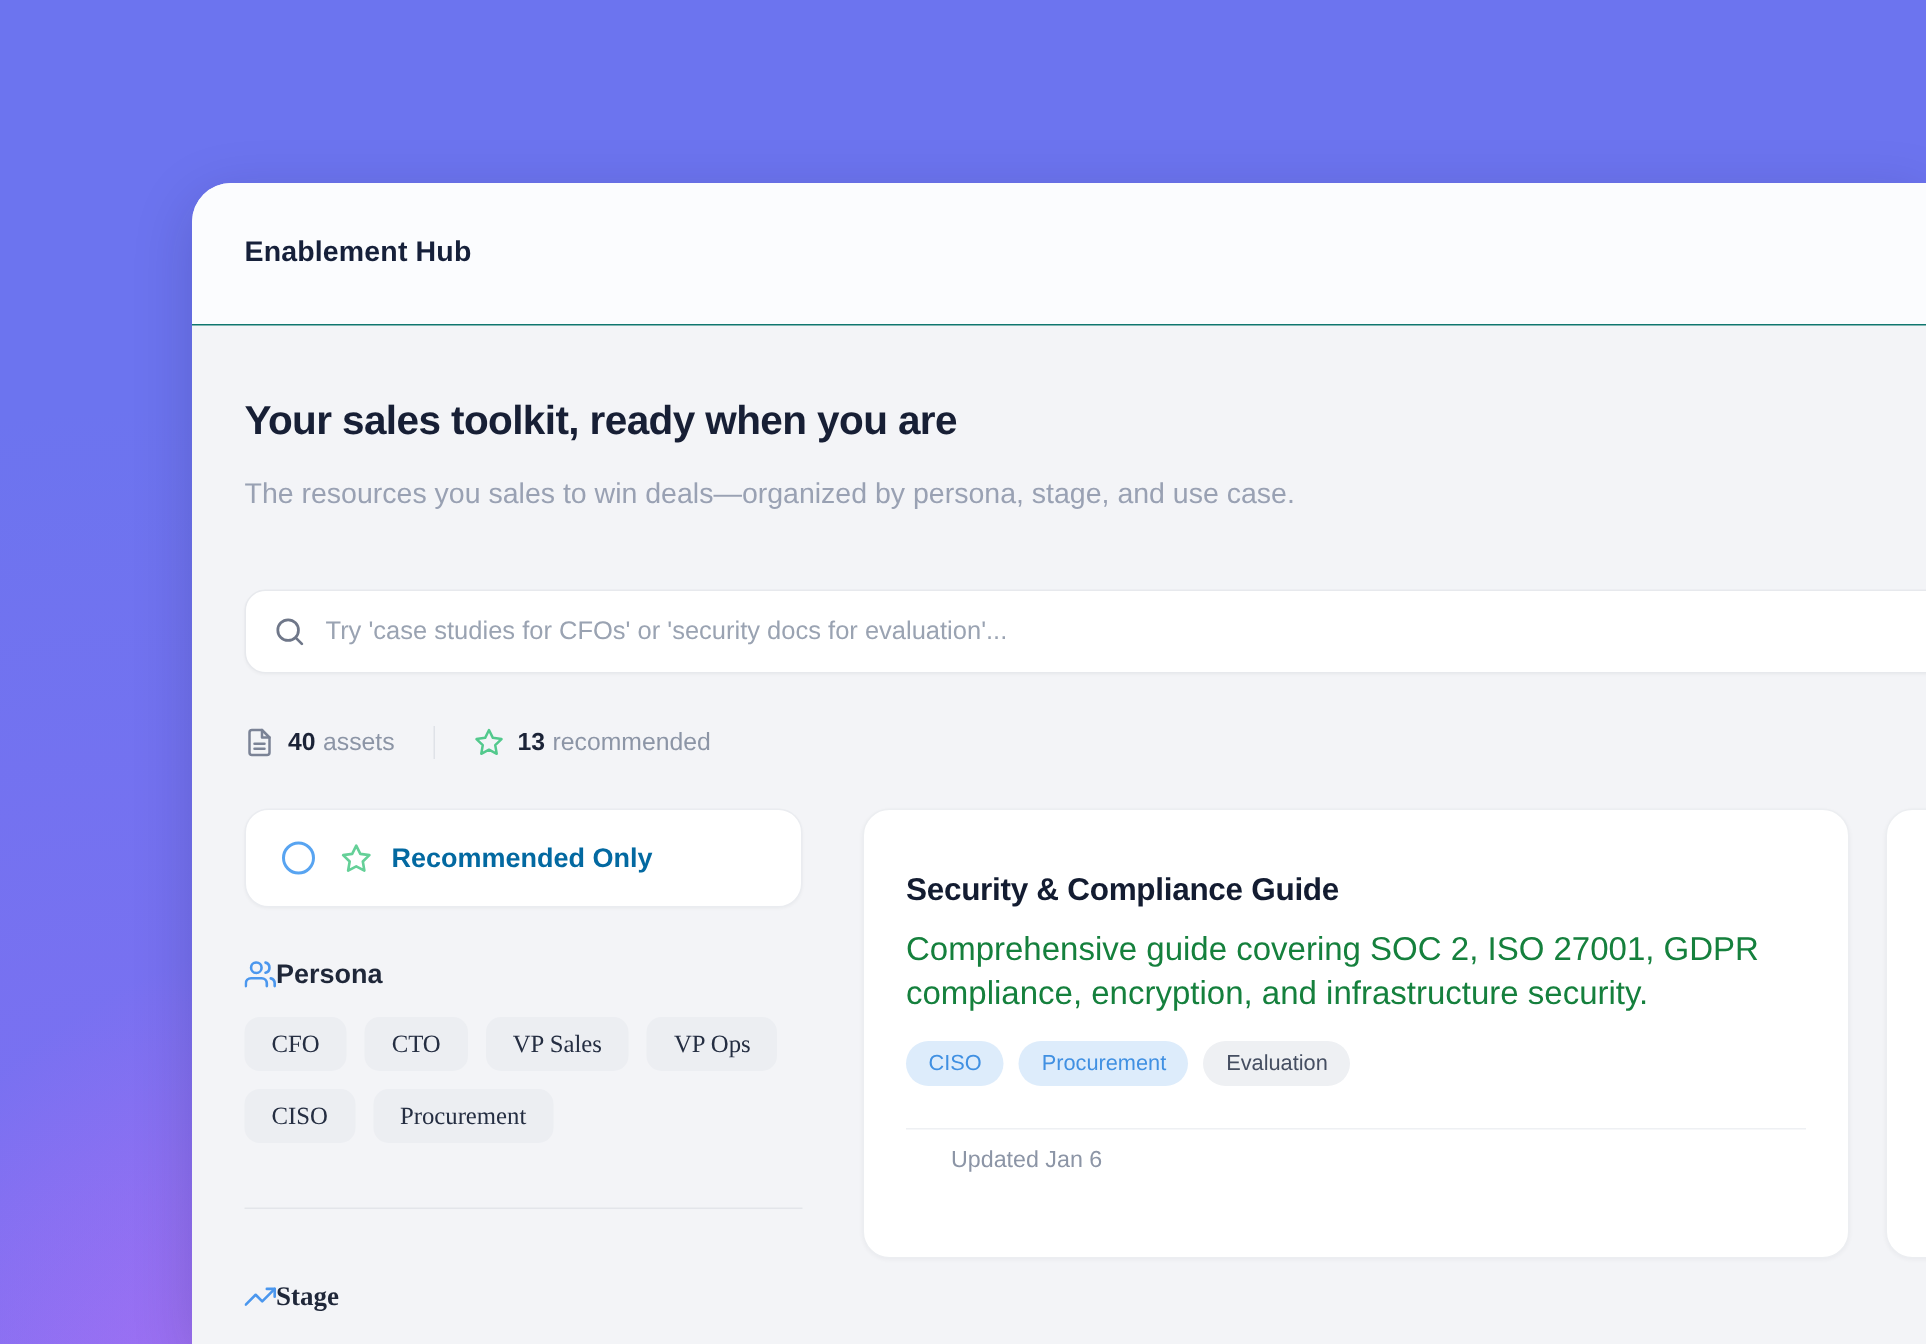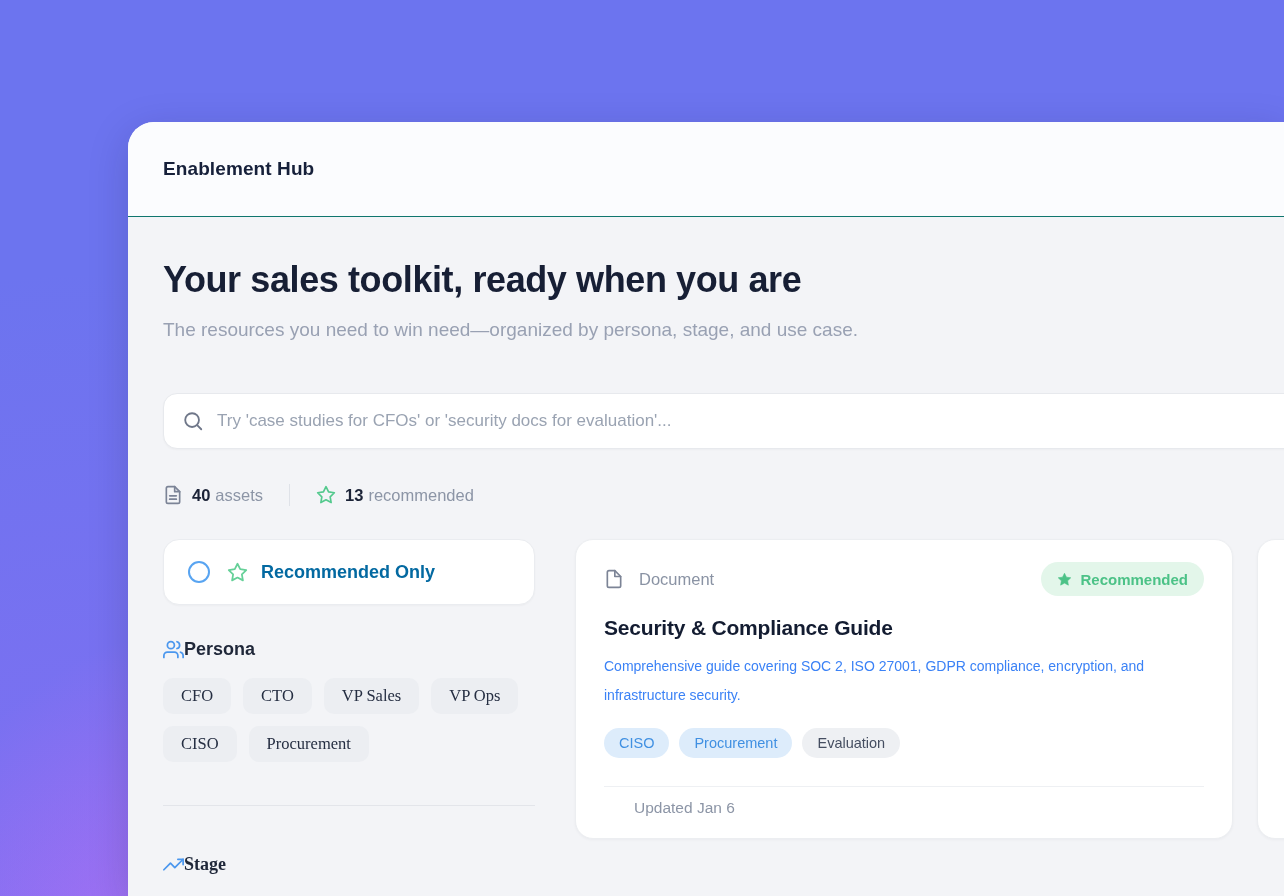--- a/index.html
+++ b/index.html
@@ -16,21 +16,21 @@
     background:#f3f4f7; border-radius:26px 0 0 0; overflow:hidden;
     box-shadow:0 10px 40px rgba(20,20,60,.18);
   }
   .app-header {
     height:95px; background:#fbfcfe; border-bottom:1px solid #0f766e;
     display:flex; align-items:center; padding-left:35px;
   }
   .app-title { font-size:19px; font-weight:700; color:#16203a; letter-spacing:.1px; }
   .app-content { padding:44px 0 0 35px; }
   .page-title {
-    font-size:36px; font-weight:800; color:#171f35; letter-spacing:-.4px; line-height:38px;
+    font-size:27px; font-weight:800; color:#171f35; letter-spacing:-.4px; line-height:38px;
   }
   .page-subtitle {
     margin-top:14px; max-width:820px; font-size:19px; line-height:34px; color:#99a1b3;
   }
   .searchbar {
     margin-top:46px; height:56px; width:calc(100% + 30px);
     background:#ffffff; border:1px solid #e7e9ed; border-radius:14px;
     display:flex; align-items:center; padding:0 18px;
     box-shadow:0 1px 2px rgba(16,24,40,.03);
   }
@@ -75,21 +75,21 @@
     padding:22px 28px 0 28px; height:300px; cursor:pointer;
   }
   .type-row { display:flex; align-items:center; }
   .type-label { margin-left:15px; font-size:16.5px; color:#8a93a4; }
   .badge {
     margin-left:auto; height:34px; display:inline-flex; align-items:center; gap:8px;
     background:#e3f6ea; color:#4cc287; border-radius:999px; padding:0 16px;
     font-size:15px; font-weight:700;
   }
   .card-title { margin-top:20px; font-size:21px; font-weight:700; color:#131c31; letter-spacing:-.2px; }
-  .card-desc { margin-top:12px; font-size:14px; line-height:29px; color:#3b82f6; max-width:585px; }
+  .card-desc { margin-top:12px; font-size:22px; line-height:29px; color:#15803d; max-width:585px; }
   .tag-row { margin-top:18px; display:flex; gap:10px; }
   .tag {
     height:30px; display:inline-flex; align-items:center; padding:0 15px;
     border-radius:999px; font-size:14.5px; font-weight:500;
   }
   .tag.blue { background:#ddecfb; color:#4090e2; }
   .tag.gray { background:#eef0f3; color:#454e61; }
   .card-footer { margin-top:28px; border-top:1px solid #eef0f3; padding:12px 0 0 0; }
   .card-footer .updated { font-size:15.5px; color:#8c95a6;margin-left:30px; }
 
@@ -101,21 +101,21 @@
 
 <div class="app-card">
 
   <div class="app-header">
     <div class="app-title">Enablement Hub</div>
   </div>
 
   <div class="app-content">
 
     <h1 class="page-title">Your sales toolkit, ready when you are</h1>
-    <p class="page-subtitle">The resources you need to win need—organized by persona, stage, and use case.</p>
+    <p class="page-subtitle">The resources you sales to win deals—organized by persona, stage, and use case.</p>
 
     <div class="searchbar">
       <span style="display:flex">
         <svg width="22" height="22" viewBox="0 0 24 24" fill="none" stroke="#6f7789" stroke-width="2" stroke-linecap="round">
           <circle cx="11" cy="11" r="7.5"></circle>
             <line x1="16.8" y1="16.8" x2="21" y2="21"></line>
         </svg>
       </span>
       <input placeholder="Try 'case studies for CFOs' or 'security docs for evaluation'..." style="">
     </div>
@@ -185,37 +185,20 @@
             </svg>
           </span>
           <span class="label">Stage</span>
         </div>
 
       </aside>
 
       <section class="cards">
 
         <article class="asset-card">
-          <div class="type-row">
-            <span style="display:flex">
-              <svg width="20" height="24" viewBox="0 0 24 24" fill="none" stroke="#7c8496" stroke-width="2" stroke-linecap="round" stroke-linejoin="round">
-                <path d="M13 2H6a2 2 0 0 0-2 2v16a2 2 0 0 0 2 2h12a2 2 0 0 0 2-2V9z"></path>
-                  <polyline points="13 2 13 9 20 9"></polyline>
-              </svg>
-            </span>
-            <span class="type-label">Document</span>
-            <span class="badge">
-              <span style="display:flex">
-                <svg width="15" height="15" viewBox="0 0 24 24" fill="#4cc287" stroke="#4cc287" stroke-width="1" stroke-linejoin="round">
-                  <polygon points="12 2 15.09 8.26 22 9.27 17 14.14 18.18 21.02 12 17.77 5.82 21.02 7 14.14 2 9.27 8.91 8.26"></polygon>
-                </svg>
-              </span>
-              <span>Recommended</span>
-            </span>
-          </div>
           <h2 class="card-title">Security &amp; Compliance Guide</h2>
           <p class="card-desc">Comprehensive guide covering SOC 2, ISO 27001, GDPR compliance, encryption, and infrastructure security.</p>
           <div class="tag-row">
             <span class="tag blue">CISO</span>
             <span class="tag blue">Procurement</span>
             <span class="tag gray">Evaluation</span>
           </div>
           <div class="card-footer">
             <span class="updated">Updated Jan 6</span>
           </div>

